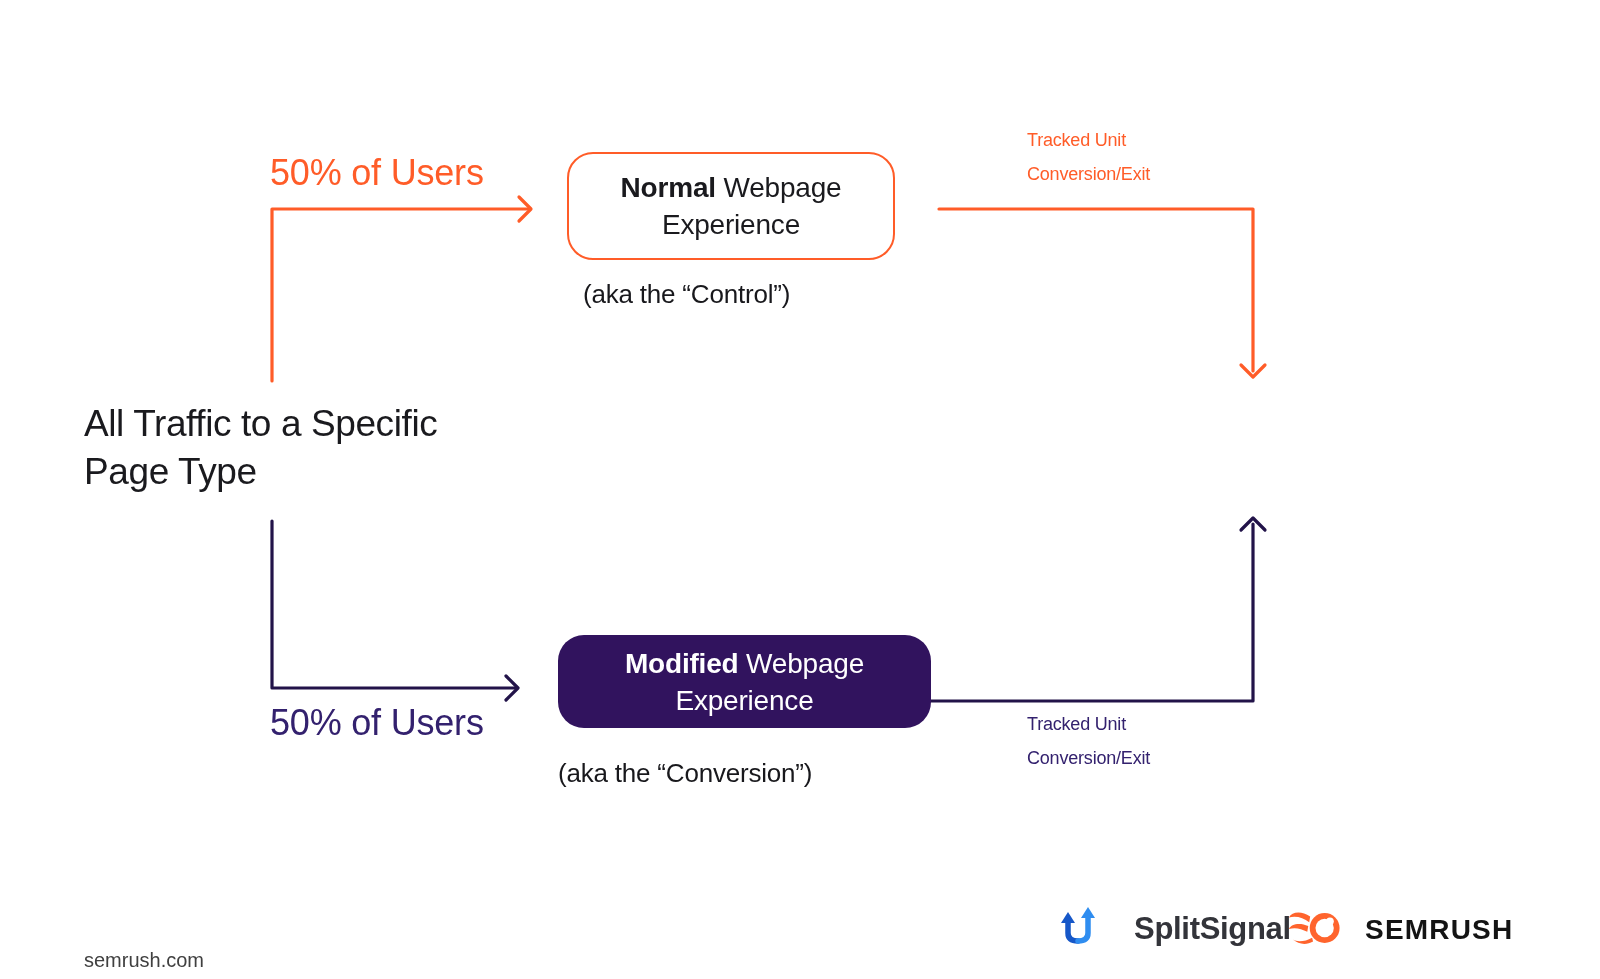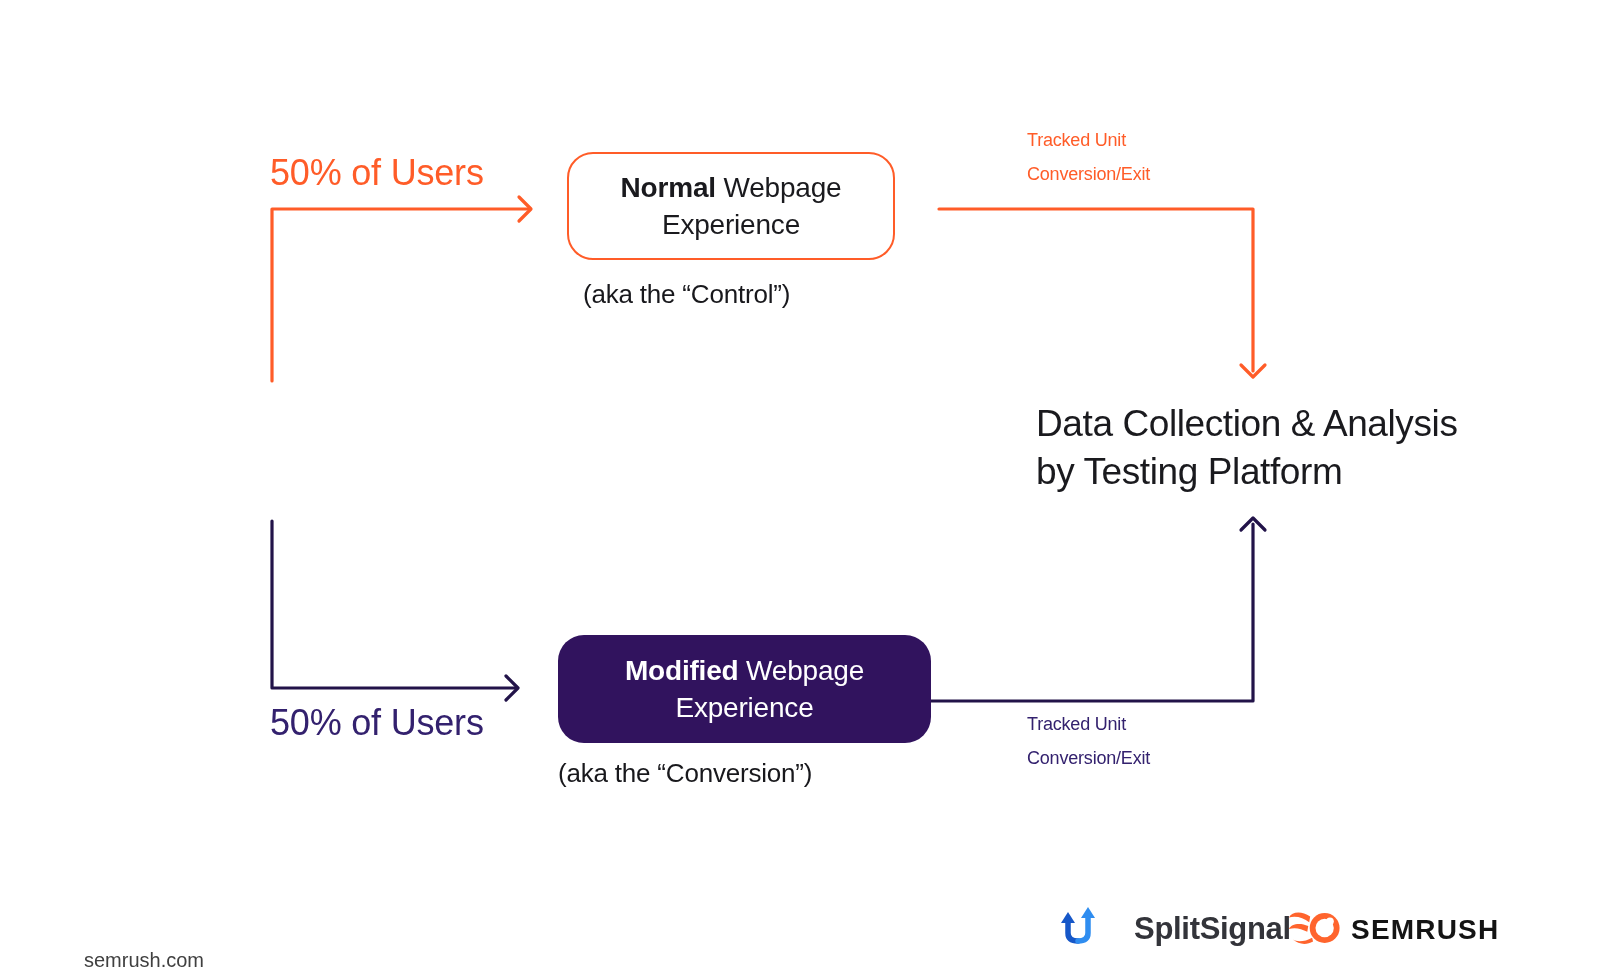--- a/index.html
+++ b/index.html
@@ -25,36 +25,36 @@
   .flow-box{
     display:flex;flex-direction:column;align-items:center;justify-content:center;
     border-radius:26px;text-align:center;font-size:28px;line-height:37px;letter-spacing:-0.2px;
   }
   .flow-box .bline{white-space:pre-wrap;}
   .box-normal{
     left:567px;top:152px;width:328px;height:108px;
     background:#ffffff;border:2.5px solid #FF5C28;color:#1A1A1E;box-sizing:border-box;
   }
   .box-modified{
-    left:558px;top:635px;width:373px;height:108px;
+    left:558px;top:635px;width:373px;height:93px;
     background:#31135E;color:#ffffff;text-align:center;
   }
   .box-caption{
     font-size:26px;letter-spacing:-0.2px;color:#18181C;text-align:left;
   }
   .big-heading{
     font-size:37px;line-height:48px;letter-spacing:-0.4px;color:#1A1A1E;
   }
   .footer-site{font-size:20px;color:#404040;margin-top:30px;}
   .logo-row{display:flex;align-items:center;}
   .splitsignal-text{
     font-size:31px;font-weight:700;color:#33343A;letter-spacing:-0.3px;margin-left:7px;
   }
   .semrush-text{
-    font-size:28px;font-weight:700;color:#141414;letter-spacing:1.2px;margin-left:9px;
+    font-size:28px;font-weight:700;color:#141414;letter-spacing:1.2px;margin-left:23px;
   }
 </style>
 </head>
 <body>
 
 <div class="canvas">
 
   <svg class="connectors" width="1600" height="979" viewBox="0 0 1600 979">
     <g class="orange-stroke">
 
@@ -67,25 +67,25 @@
     <g class="purple-stroke">
 
       <path d="M272,521 L272,688 L517,688"></path>
       <polyline points="506,676 518,688 506,700"></polyline>
 
       <path d="M931,701 L1253,701 L1253,524"></path>
       <polyline points="1241,530 1253,518 1265,530"></polyline>
     </g>
   </svg>
 
+  <div class="abs big-heading" style="left:84px;top:400px;">
+    <div>All Traffic to a Specific</div>
+    <div>Page Type</div>
+  </div>
 
-  <div class="abs big-heading" style="left:1036px;top:400px;">
-    <div>Data Collection &amp; Analysis</div>
-    <div>by Testing Platform</div>
-  </div>
 
   <div class="abs split-label orange" style="left:270px;top:156px;">50% of Users</div>
 
   <div class="abs flow-box box-normal">
     <div class="bline"><b>Normal</b><span> Webpage</span></div>
     <div>Experience</div>
   </div>
 
   <div class="abs box-caption" style="left:583px;top:279px;width:356px;">(aka the “Control”)</div>
 

